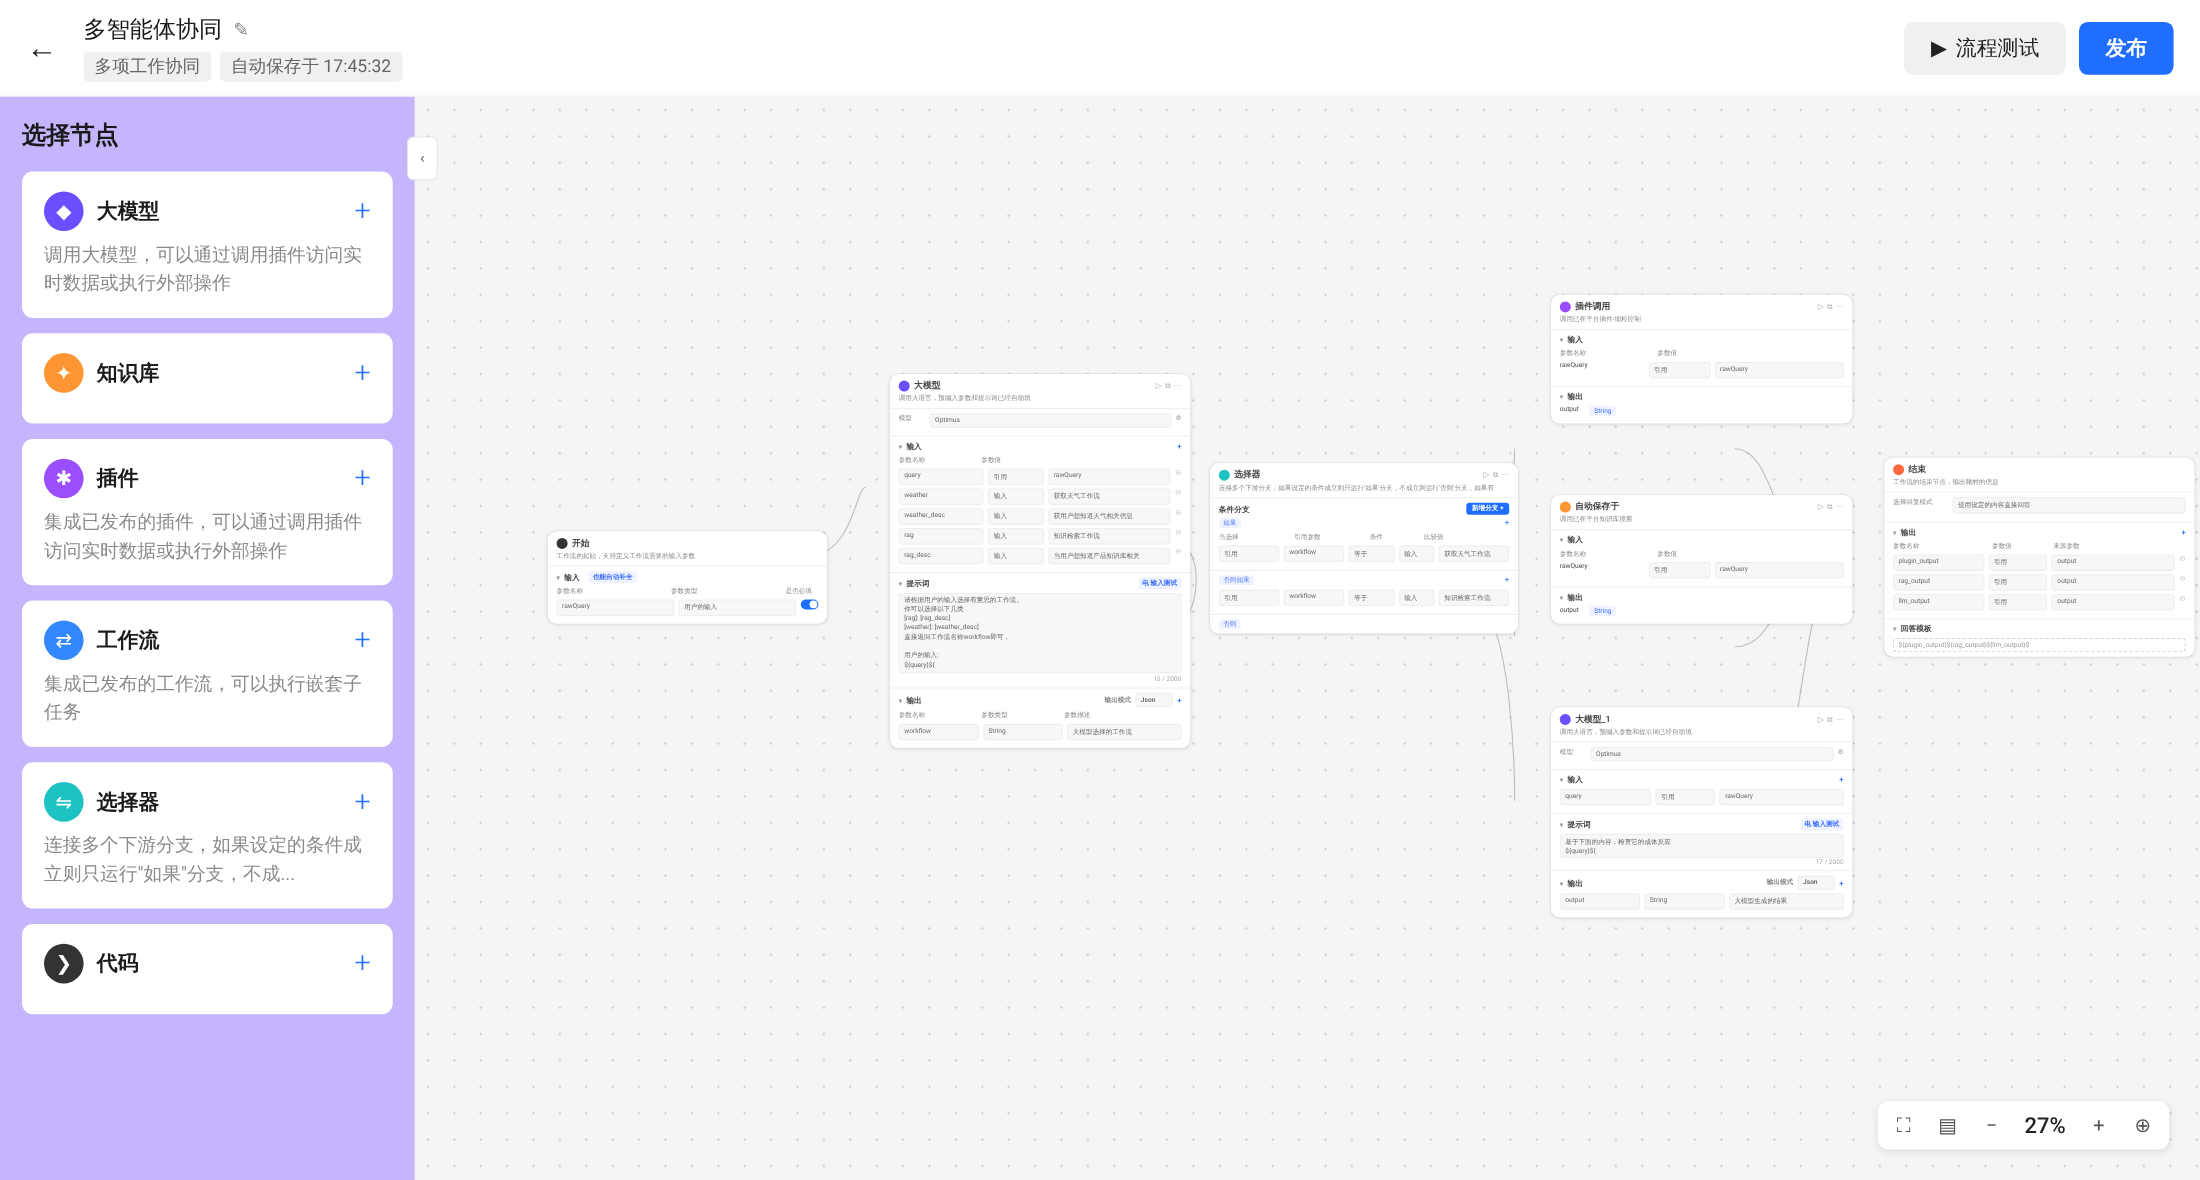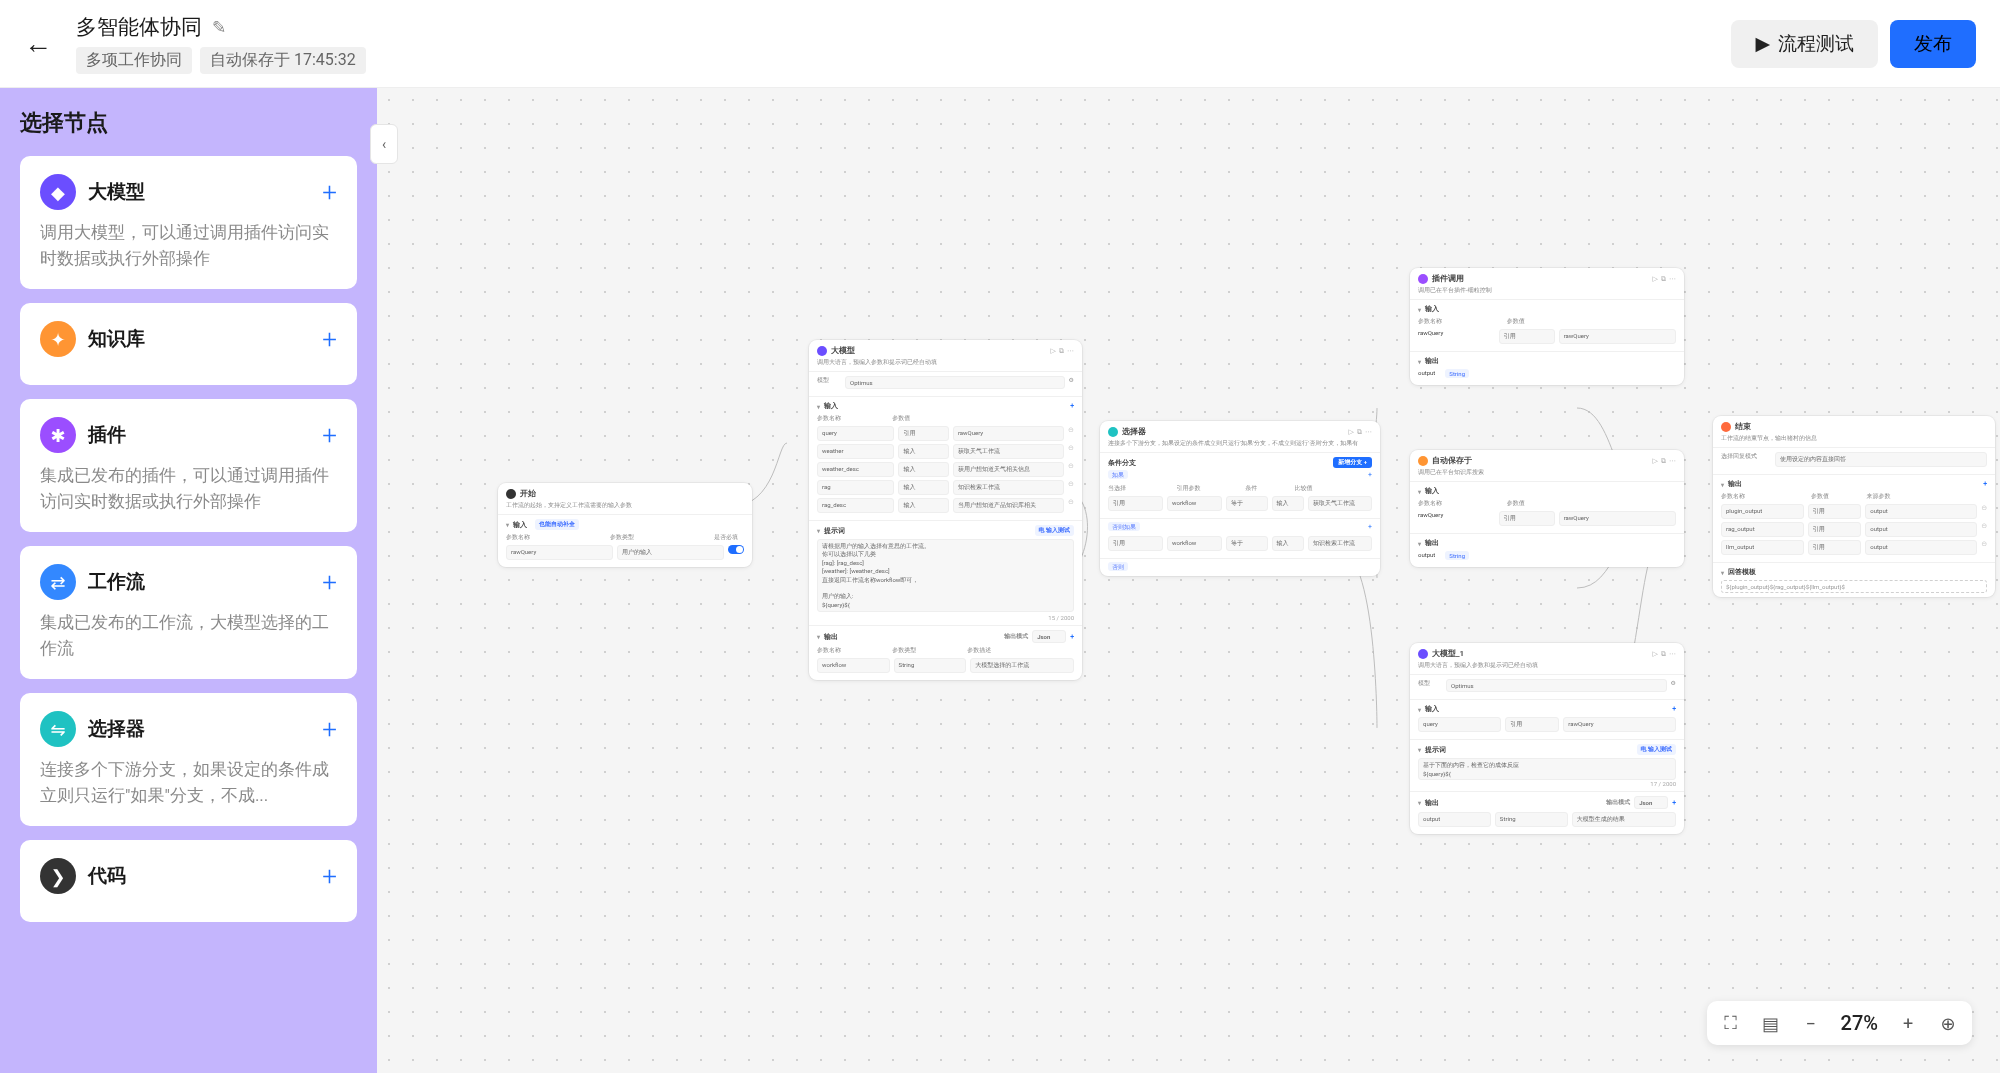--- a/index.html
+++ b/index.html
@@ -10,21 +10,21 @@
 .back-arrow { font-size:28px; color:#222; cursor:pointer; margin-right:24px; }
 .title-block { display:flex; flex-direction:column; gap:6px; }
 .title-row { display:flex; align-items:center; gap:10px; }
 .title-text { font-size:21px; font-weight:400; color:#1a1a1a; }
 .edit-icon { font-size:17px; color:#888; }
 .tag-row { display:flex; gap:8px; }
 .tag { background:#f0f0f0; color:#666; padding:3px 10px; border-radius:4px; font-size:16px; }
 .header-actions { margin-left:auto; display:flex; gap:12px; }
 .btn { height:48px; padding:0 24px; border-radius:8px; font-size:19px; display:flex; align-items:center; gap:8px; cursor:pointer; border:none; }
 .btn-secondary { background:#f0f0f0; color:#222; }
-.btn-primary { background:#1f6eff; color:#000000; font-weight:400; }
+.btn-primary { background:#1f6eff; color:#ffffff; font-weight:700; }
 
 
 .sidebar { position:absolute; top:88px; left:0; width:377px; height:calc(1073px - 88px); background:#c4b5fd; padding:20px; overflow-y:auto; }
 .sidebar-title { font-size:22px; font-weight:600; color:#1a1a1a; margin-bottom:18px; }
 .collapse-btn { position:absolute; top:124px; left:370px; width:28px; height:40px; background:#fff; border:1px solid #e5e5e5; border-radius:6px; display:flex; align-items:center; justify-content:center; font-size:14px; color:#666; cursor:pointer; z-index:5; }
 .node-card { background:#fff; border-radius:10px; padding:18px 20px; margin-bottom:14px; }
 .node-head { display:flex; align-items:center; gap:12px; margin-bottom:10px; }
 .node-icon { width:36px; height:36px; border-radius:50%; display:flex; align-items:center; justify-content:center; font-size:18px; color:#fff; }
 .node-name { font-size:19px; font-weight:600; color:#1a1a1a; flex:1; }
 .node-add { font-size:26px; color:#1f6eff; cursor:pointer; font-weight:300; }
@@ -120,21 +120,21 @@
     </div>
     <div class="node-desc">集成已发布的插件，可以通过调用插件访问实时数据或执行外部操作</div>
   </div>
 
   <div class="node-card">
     <div class="node-head">
       <div class="node-icon ic-blue">⇄</div>
       <div class="node-name">工作流</div>
       <div class="node-add">+</div>
     </div>
-    <div class="node-desc">集成已发布的工作流，大模型选择的工作流</div>
+    <div class="node-desc">集成已发布的工作流，可以执行嵌套子任务</div>
   </div>
 
   <div class="node-card">
     <div class="node-head">
       <div class="node-icon ic-teal">⇋</div>
       <div class="node-name">选择器</div>
       <div class="node-add">+</div>
     </div>
     <div class="node-desc">连接多个下游分支，如果设定的条件成立则只运行"如果"分支，不成...</div>
   </div>

